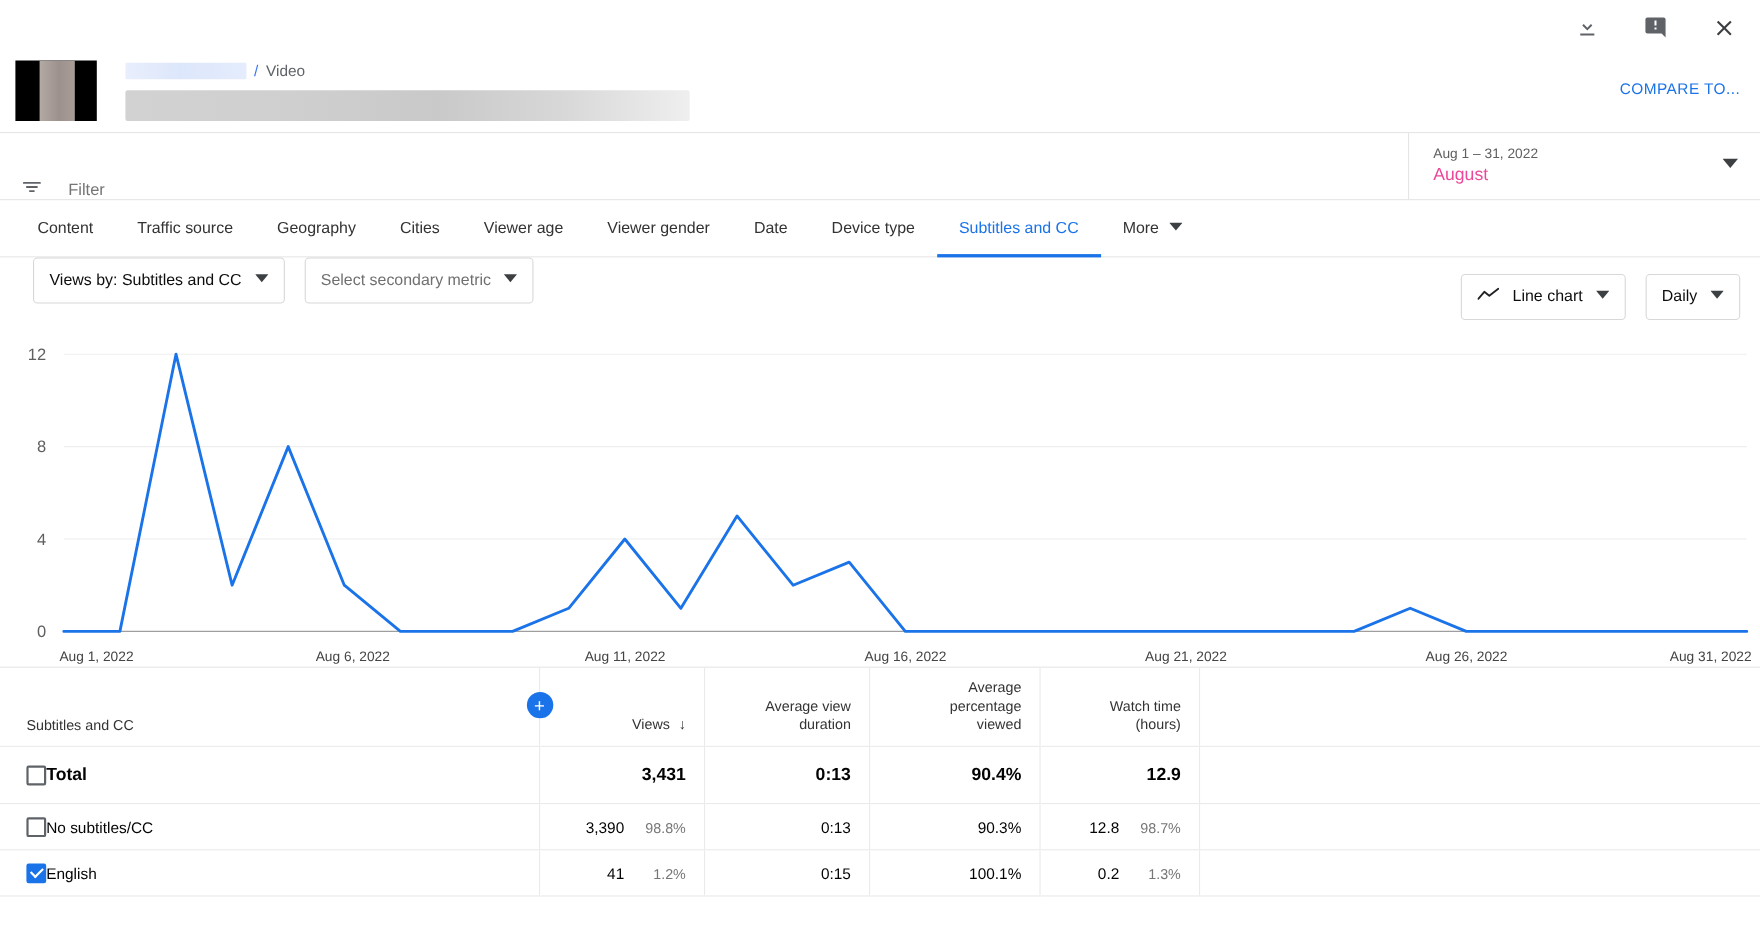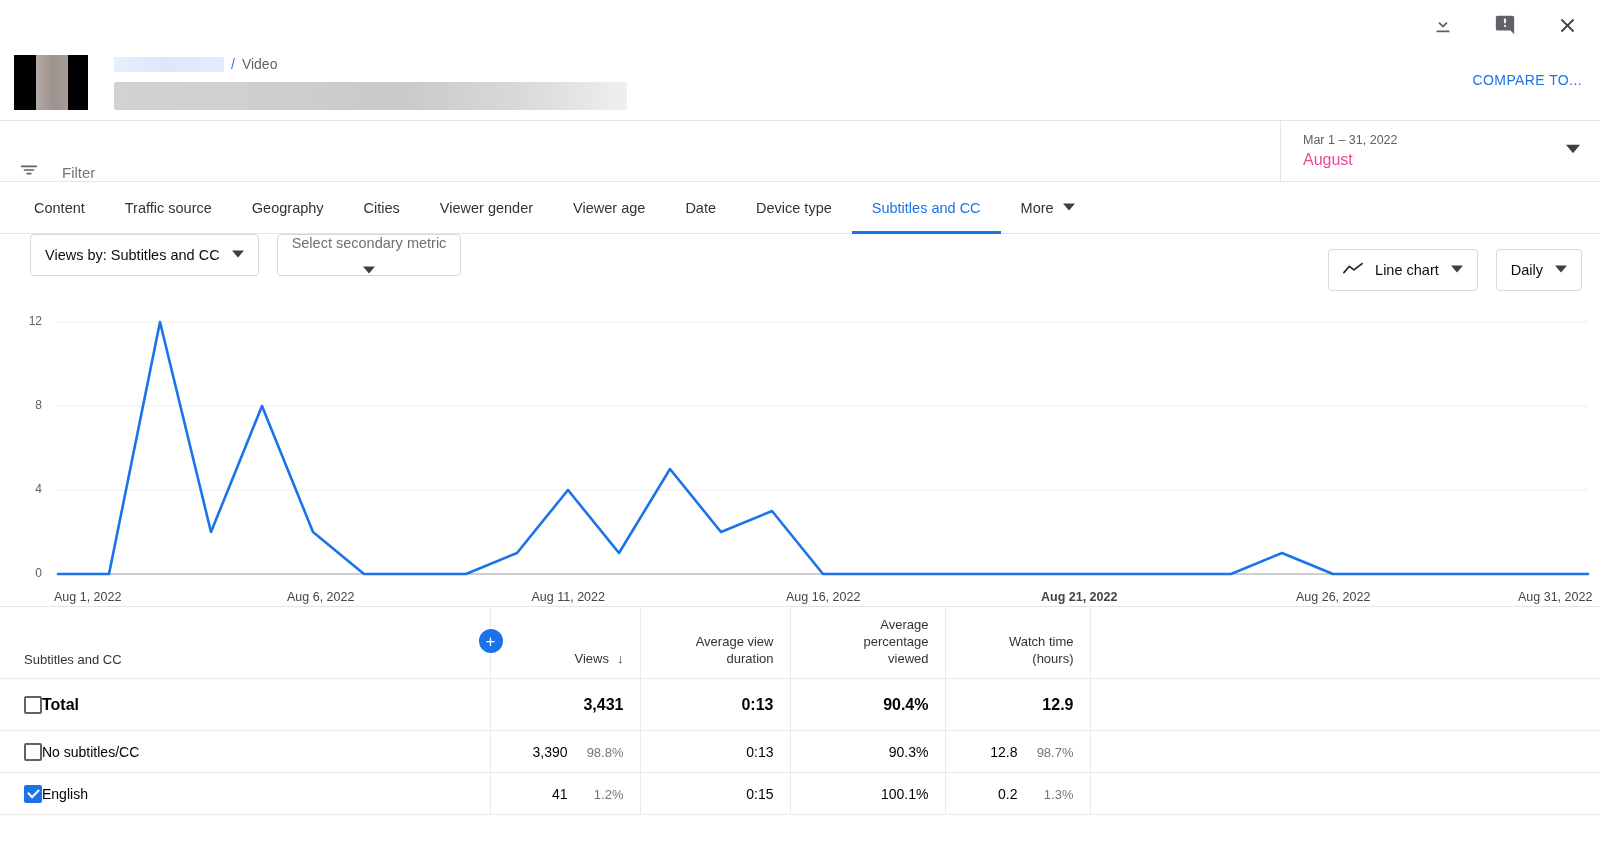--- a/index.html
+++ b/index.html
@@ -142,38 +142,38 @@
     border: 1px solid #d8d8d8;
     border-radius: 4px;
     background: #fff;
     display: flex; align-items: center;
     gap: 12px;
     padding: 0 14px;
     font-size: 14.5px;
     cursor: pointer;
     color: #0d0d0d;
   }
-  .pill.placeholder { color: #707070; flex-direction: column; }
+  .pill.placeholder { color: #707070; }
   .pill + .pill { margin-left: 18px; }
   .controls-right {
     position: absolute; right: 18px; top: 50%;
     transform: translateY(-50%);
     display: flex; align-items: center;
   }
 
   
   .chart-wrap {
     position: relative;
     height: 300px;
     padding: 0;
   }
   .chart-svg { display: block; }
   .ylabel {
     position: absolute;
-    font-size: 12px; color: #606060;
+    font-size: 15px; color: #606060;
     text-align: right;
     width: 40px;
   }
   .xlabel {
     position: absolute;
     font-size: 12.5px; color: #444;
     white-space: nowrap;
   }
 
   
@@ -279,37 +279,37 @@
   <div class="filter-icon">
     <svg width="22" height="22" viewBox="0 0 24 24" fill="none" stroke="#5f6368" stroke-width="1.8" stroke-linecap="round">
       <line x1="4" y1="8" x2="20" y2="8"></line>
       <line x1="7" y1="12" x2="17" y2="12"></line>
       <line x1="10" y1="16" x2="14" y2="16"></line>
     </svg>
   </div>
   <input class="filter-input" placeholder="Filter" style="">
 
   <div class="daterange">
-    <div class="dr-small">Mar 1 – 31, 2022</div>
+    <div class="dr-small">Aug 1 – 31, 2022</div>
     <div class="dr-big">August</div>
     <span class="dr-caret">
       <svg width="14" height="14" viewBox="0 0 10 6" fill="#3c4043">
           <path d="M0 0h10L5 6z"></path>
         </svg>
     </span>
   </div>
 </div>
 
 <div class="tabs">
   <div class="tab">Content</div>
   <div class="tab">Traffic source</div>
   <div class="tab">Geography</div>
   <div class="tab">Cities</div>
+  <div class="tab">Viewer age</div>
   <div class="tab">Viewer gender</div>
-  <div class="tab">Viewer age</div>
   <div class="tab">Date</div>
   <div class="tab">Device type</div>
   <div class="tab active">Subtitles and CC</div>
   <div class="tab more">
     <span>More</span>
     <span>
       <svg width="12" height="12" viewBox="0 0 10 6" fill="#3c4043">
           <path d="M0 0h10L5 6z"></path>
         </svg>
     </span>
@@ -369,21 +369,21 @@
     </svg>
   <div id="chart-labels">
       <div class="ylabel" style="left: 2px; top: 260px;">0</div>
       <div class="ylabel" style="left: 2px; top: 176px;">4</div>
       <div class="ylabel" style="left: 2px; top: 92px;">8</div>
       <div class="ylabel" style="left: 2px; top: 8px;">12</div>
       <div class="xlabel" style="top: 284px; left: 54px;">Aug 1, 2022</div>
       <div class="xlabel" style="top: 284px; left: 287px;">Aug 6, 2022</div>
       <div class="xlabel" style="top: 284px; left: 531.5px;">Aug 11, 2022</div>
       <div class="xlabel" style="top: 284px; left: 786px;">Aug 16, 2022</div>
-      <div class="xlabel" style="top: 284px; left: 1041px; font-weight: bold;">Aug 21, 2022</div>
+      <div class="xlabel" style="top: 284px; left: 1041px;">Aug 21, 2022</div>
       <div class="xlabel" style="top: 284px; left: 1296px; text-align: right;">Aug 26, 2022</div>
       <div class="xlabel" style="top: 284px; left: 1518px;">Aug 31, 2022</div>
     </div>
 </div>
 
 <table class="tbl">
   <colgroup>
     <col style="width:490px">
       <col style="width:150px">
       <col style="width:150px">

